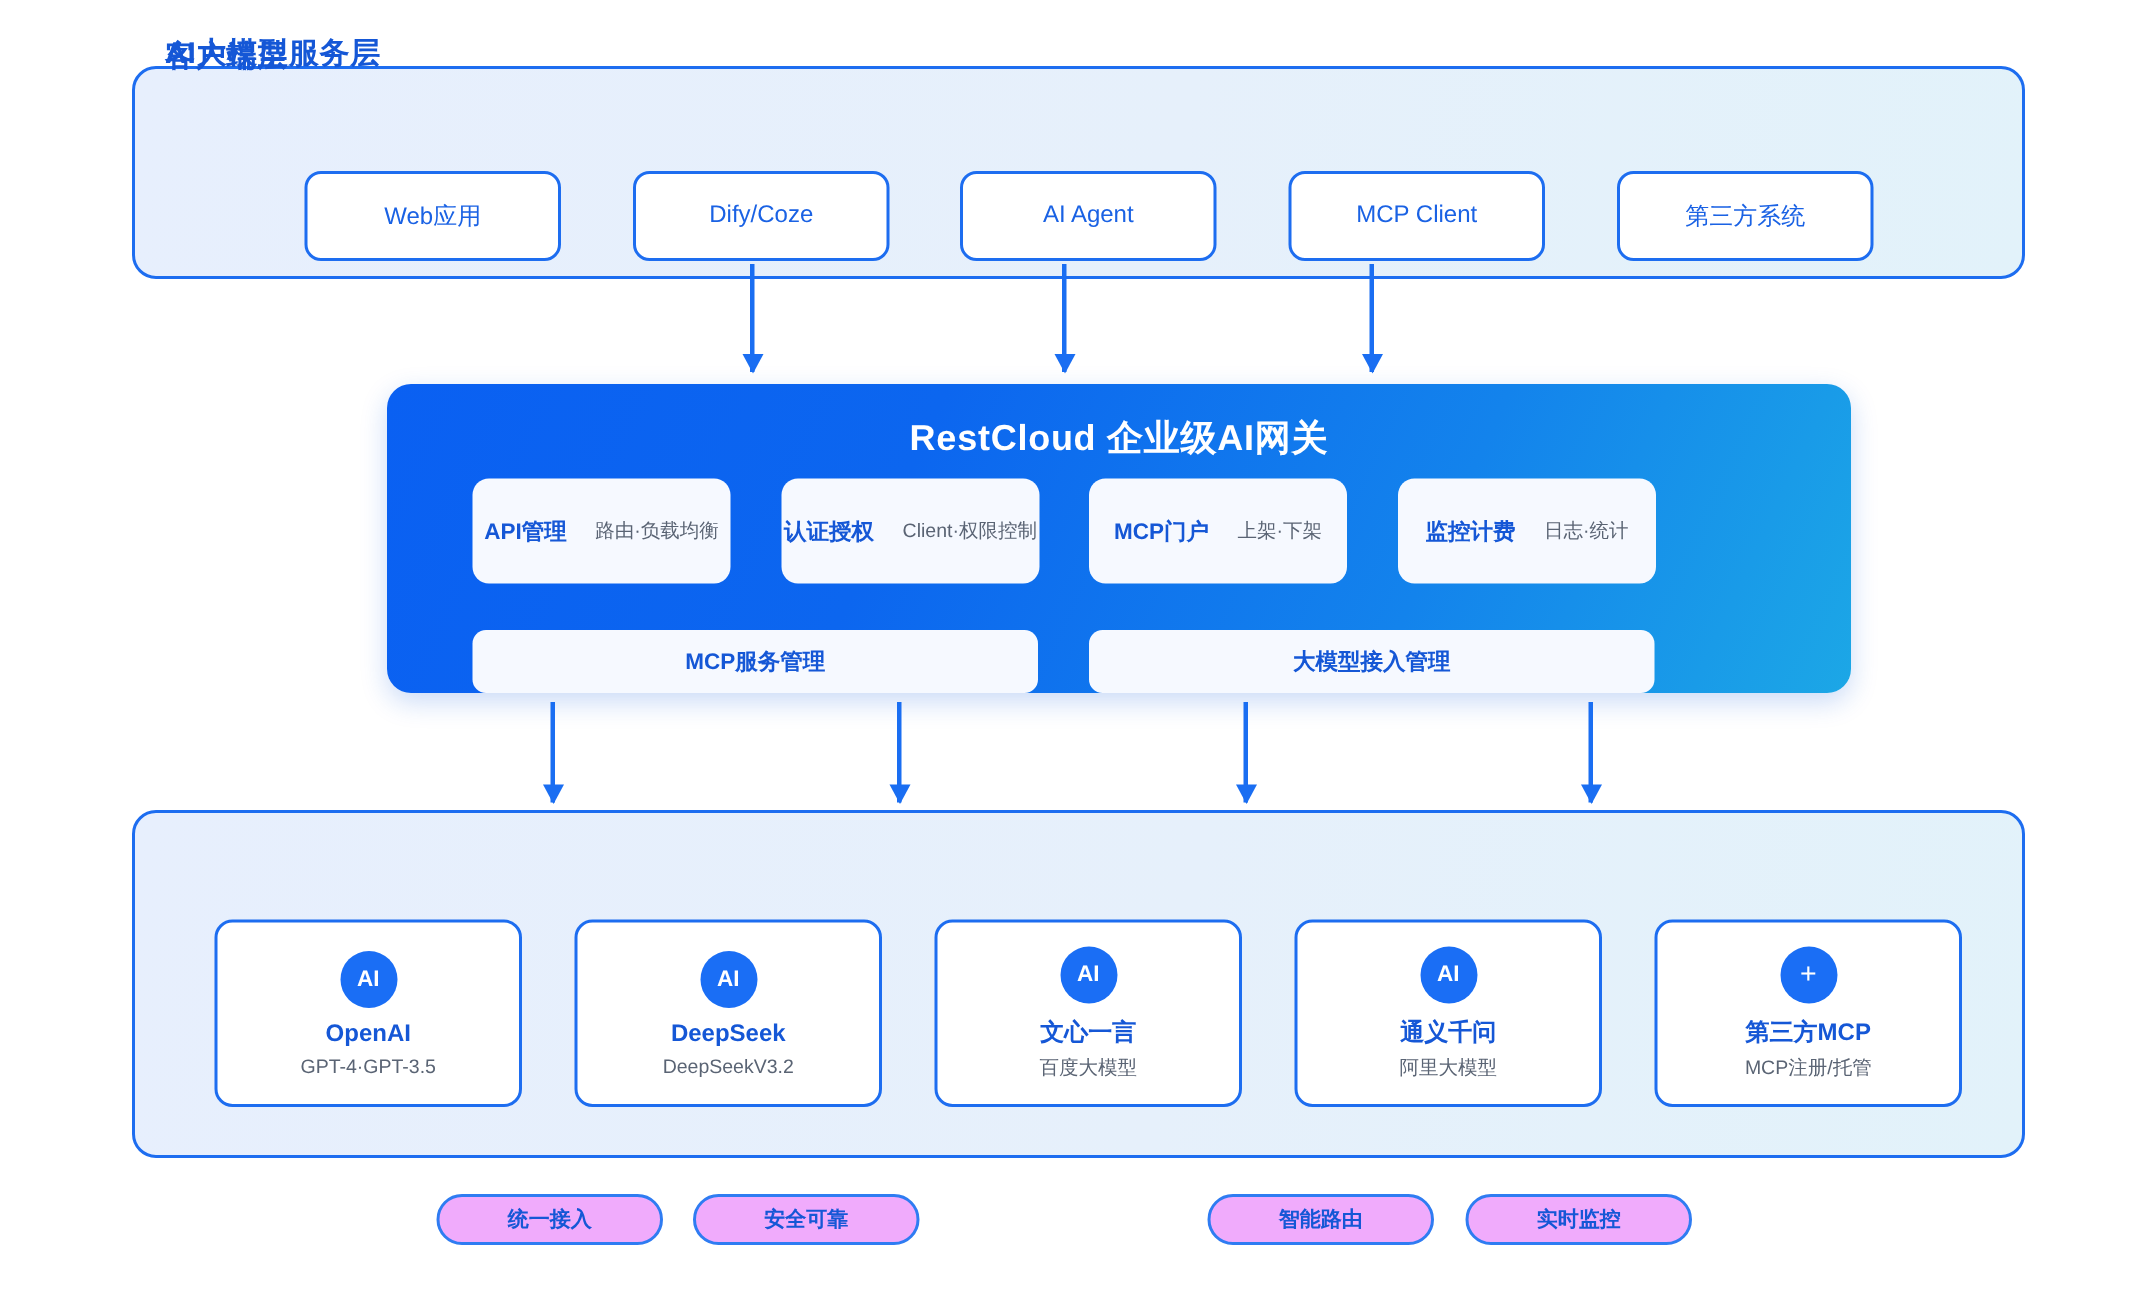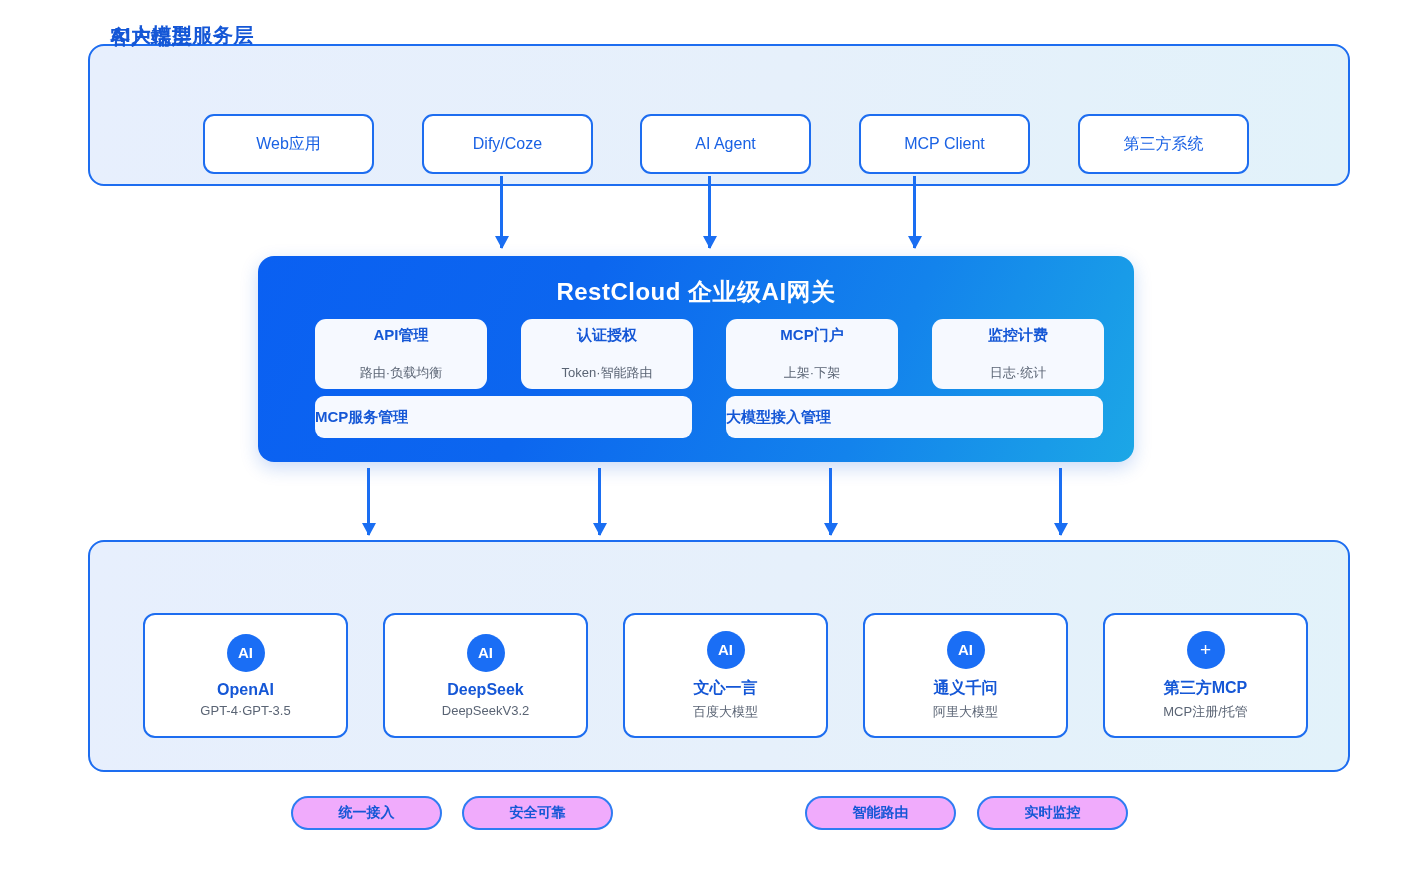--- a/index.html
+++ b/index.html
@@ -68,21 +68,21 @@
     width: 0; height: 0;
     border-left: 7px solid transparent;
     border-right: 7px solid transparent;
     border-top: 13px solid #1a6ef2;
   }
 
   
   #gateway {
     position: absolute;
     left: 258px; top: 256px;
-    width: 876px; height: 206px;
+    width: 976px; height: 206px;
     border-radius: 16px;
     background: linear-gradient(115deg, #0a60f2 0%, #0c66ef 35%, #1383ec 70%, #1ca7e6 100%);
     box-shadow: 0 6px 18px rgba(20,90,220,.22);
   }
   #gateway-title {
     position: absolute;
     top: 20px; left: 0; right: 0;
     text-align: center;
     font-size: 24px;
     font-weight: bold;
@@ -91,45 +91,46 @@
     white-space: nowrap;
   }
 
   .gw-card {
     position: absolute;
     top: 63px;
     height: 70px;
     background: #f6f9ff;
     border-radius: 11px;
     display: flex;
-    flex-direction: column;
+    flex-direction: row;
     align-items: center;
     justify-content: center;
     gap: 19px;
   }
   .gw-card .t {
     font-size: 15px;
     font-weight: bold;
     color: #1557d6;
     white-space: nowrap;
   }
   .gw-card .s {
     font-size: 13px;
     color: #5a6474;
     white-space: nowrap;
   }
 
   .gw-wide {
     position: absolute;
-    top: 140px;
+    top: 164px;
     height: 42px;
     background: #f6f9ff;
     border-radius: 9px;
     display: flex;
     align-items: center;
+    justify-content: center;
     font-size: 15px;
     font-weight: bold;
     color: #1557d6;
     white-space: nowrap;
   }
 
   
   #model-layer { left: 88px; top: 540px; width: 1262px; height: 232px; }
   #model-title { left: 110px; top: 22px; }
 
@@ -219,21 +220,21 @@
 
   <div id="gateway">
     <div id="gateway-title">RestCloud 企业级AI网关</div>
 
     <div class="gw-card" style="left:57px; width:172px;">
       <span class="t">API管理</span>
       <span class="s">路由·负载均衡</span>
     </div>
     <div class="gw-card" style="left:263px; width:172px;">
       <span class="t">认证授权</span>
-      <span class="s">Token·智能路由</span>
+      <span class="s">Client·权限控制</span>
     </div>
     <div class="gw-card" style="left:468px; width:172px;">
       <span class="t">MCP门户</span>
       <span class="s">上架·下架</span>
     </div>
     <div class="gw-card" style="left:674px; width:172px;">
       <span class="t">监控计费</span>
       <span class="s">日志·统计</span>
     </div>
 

